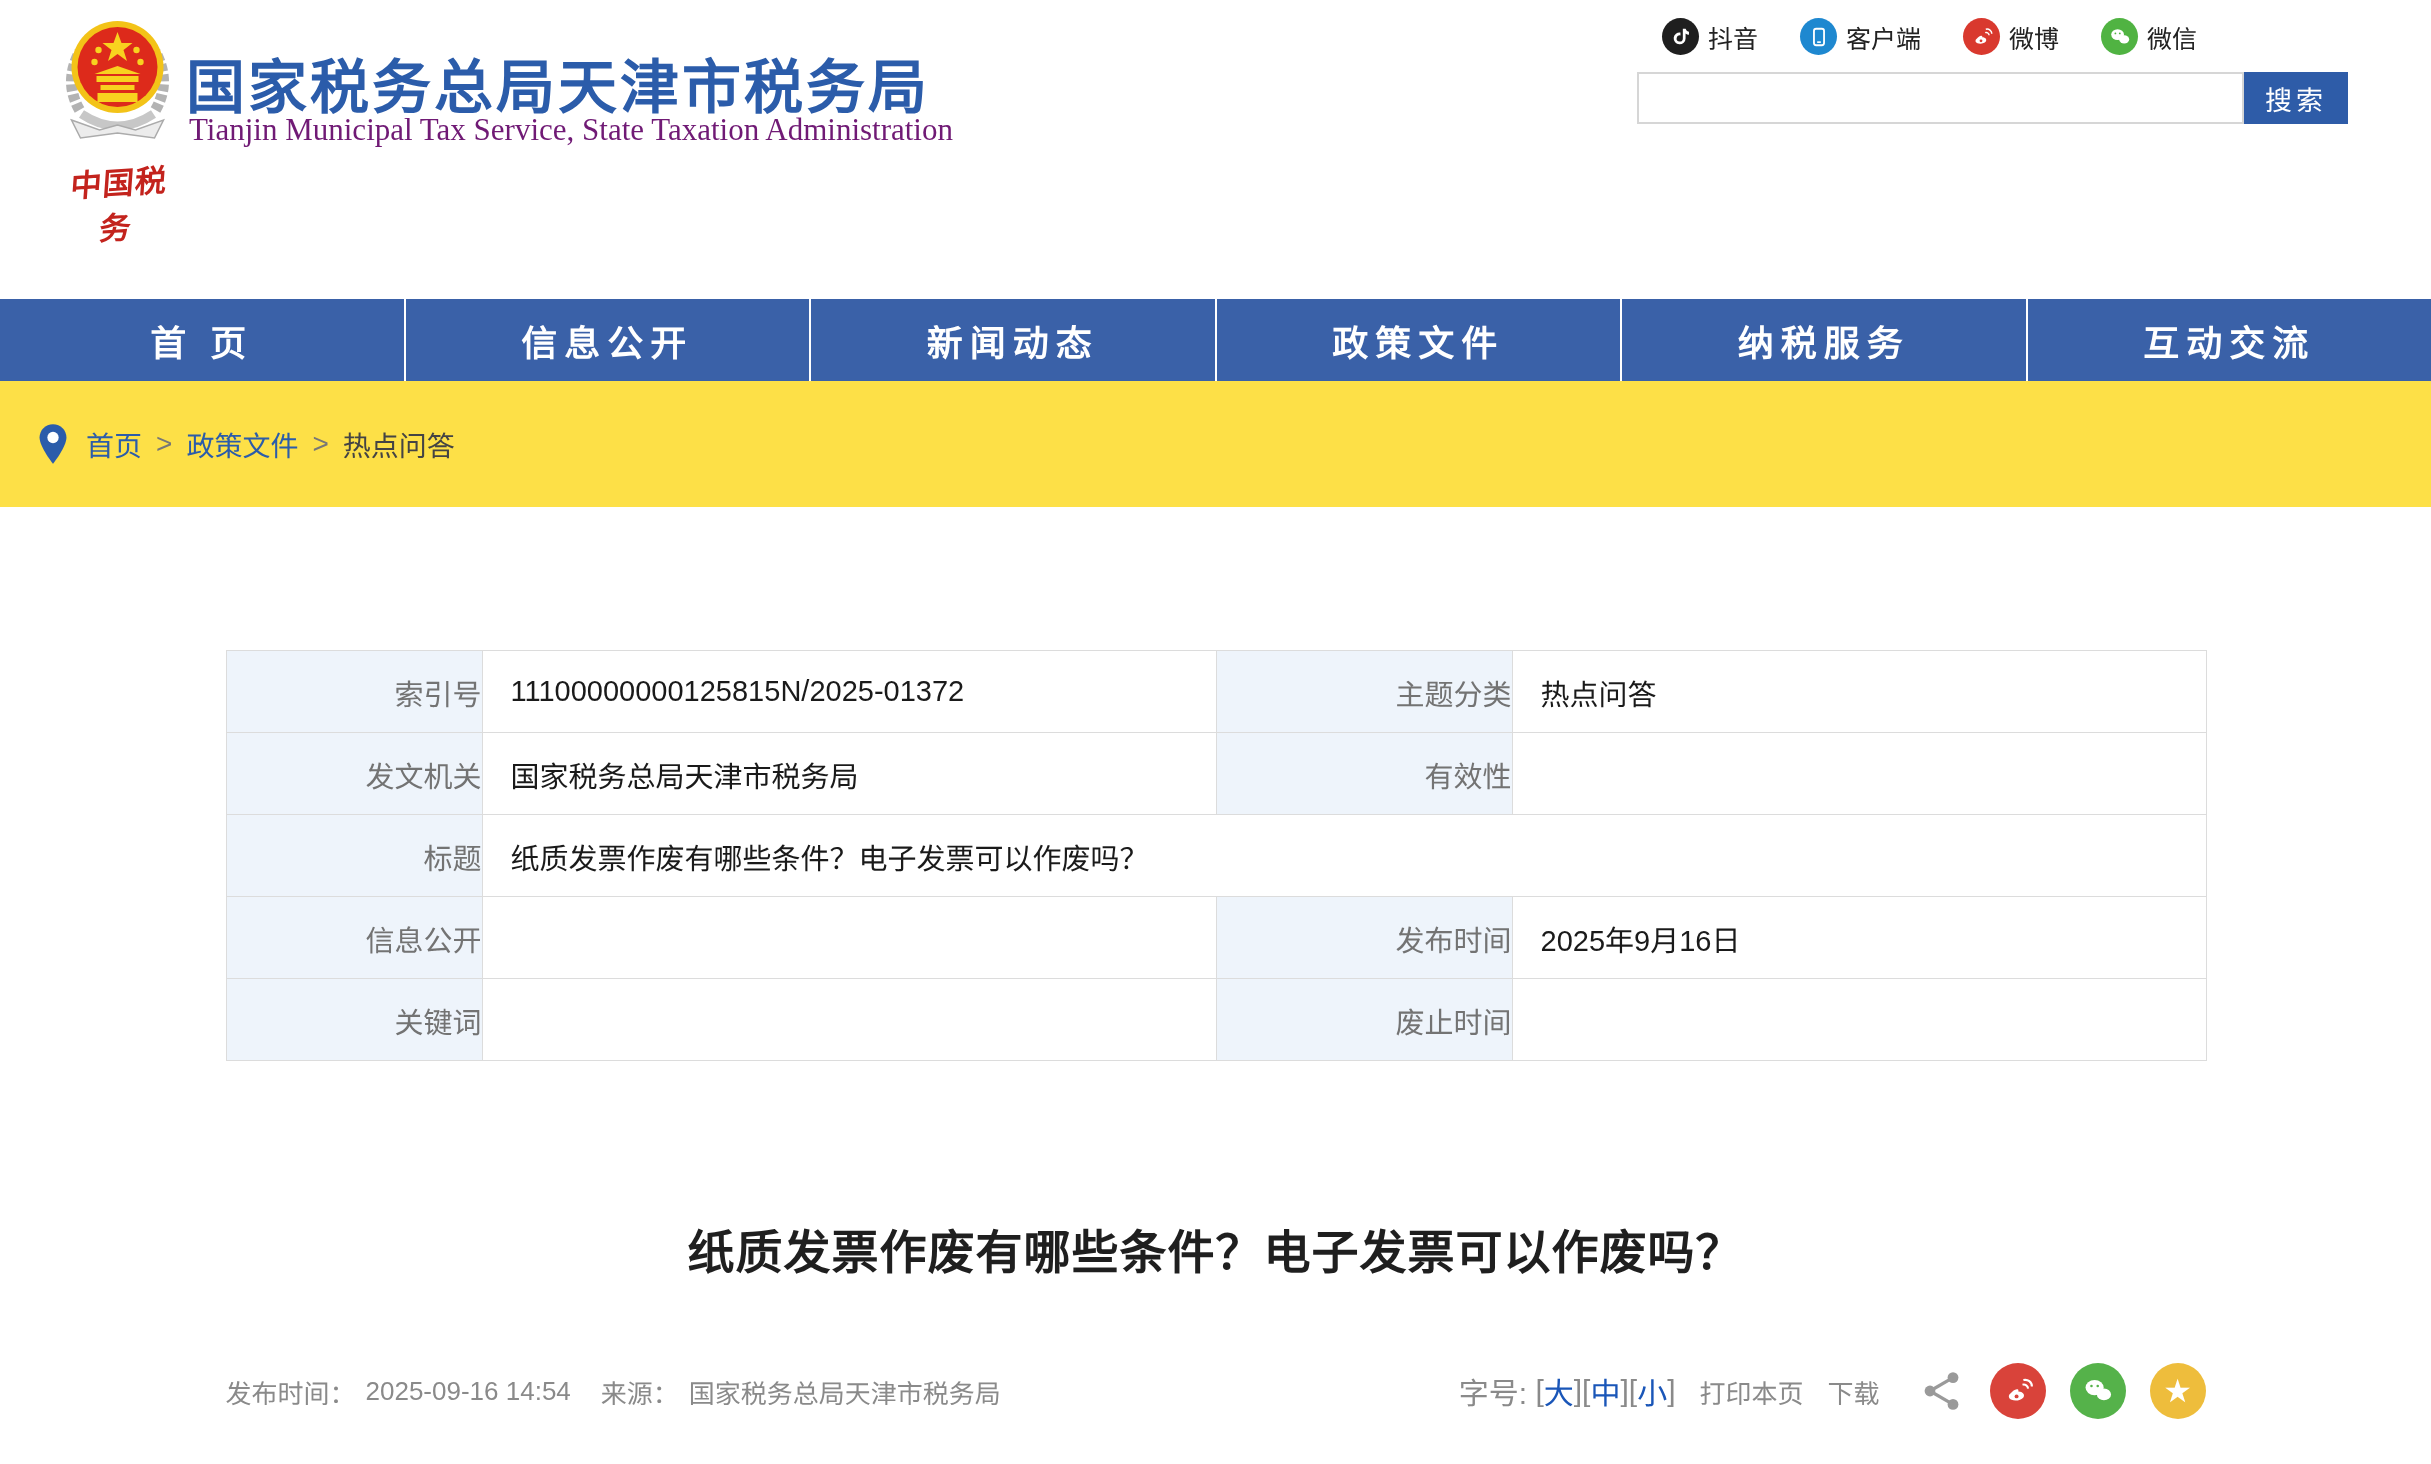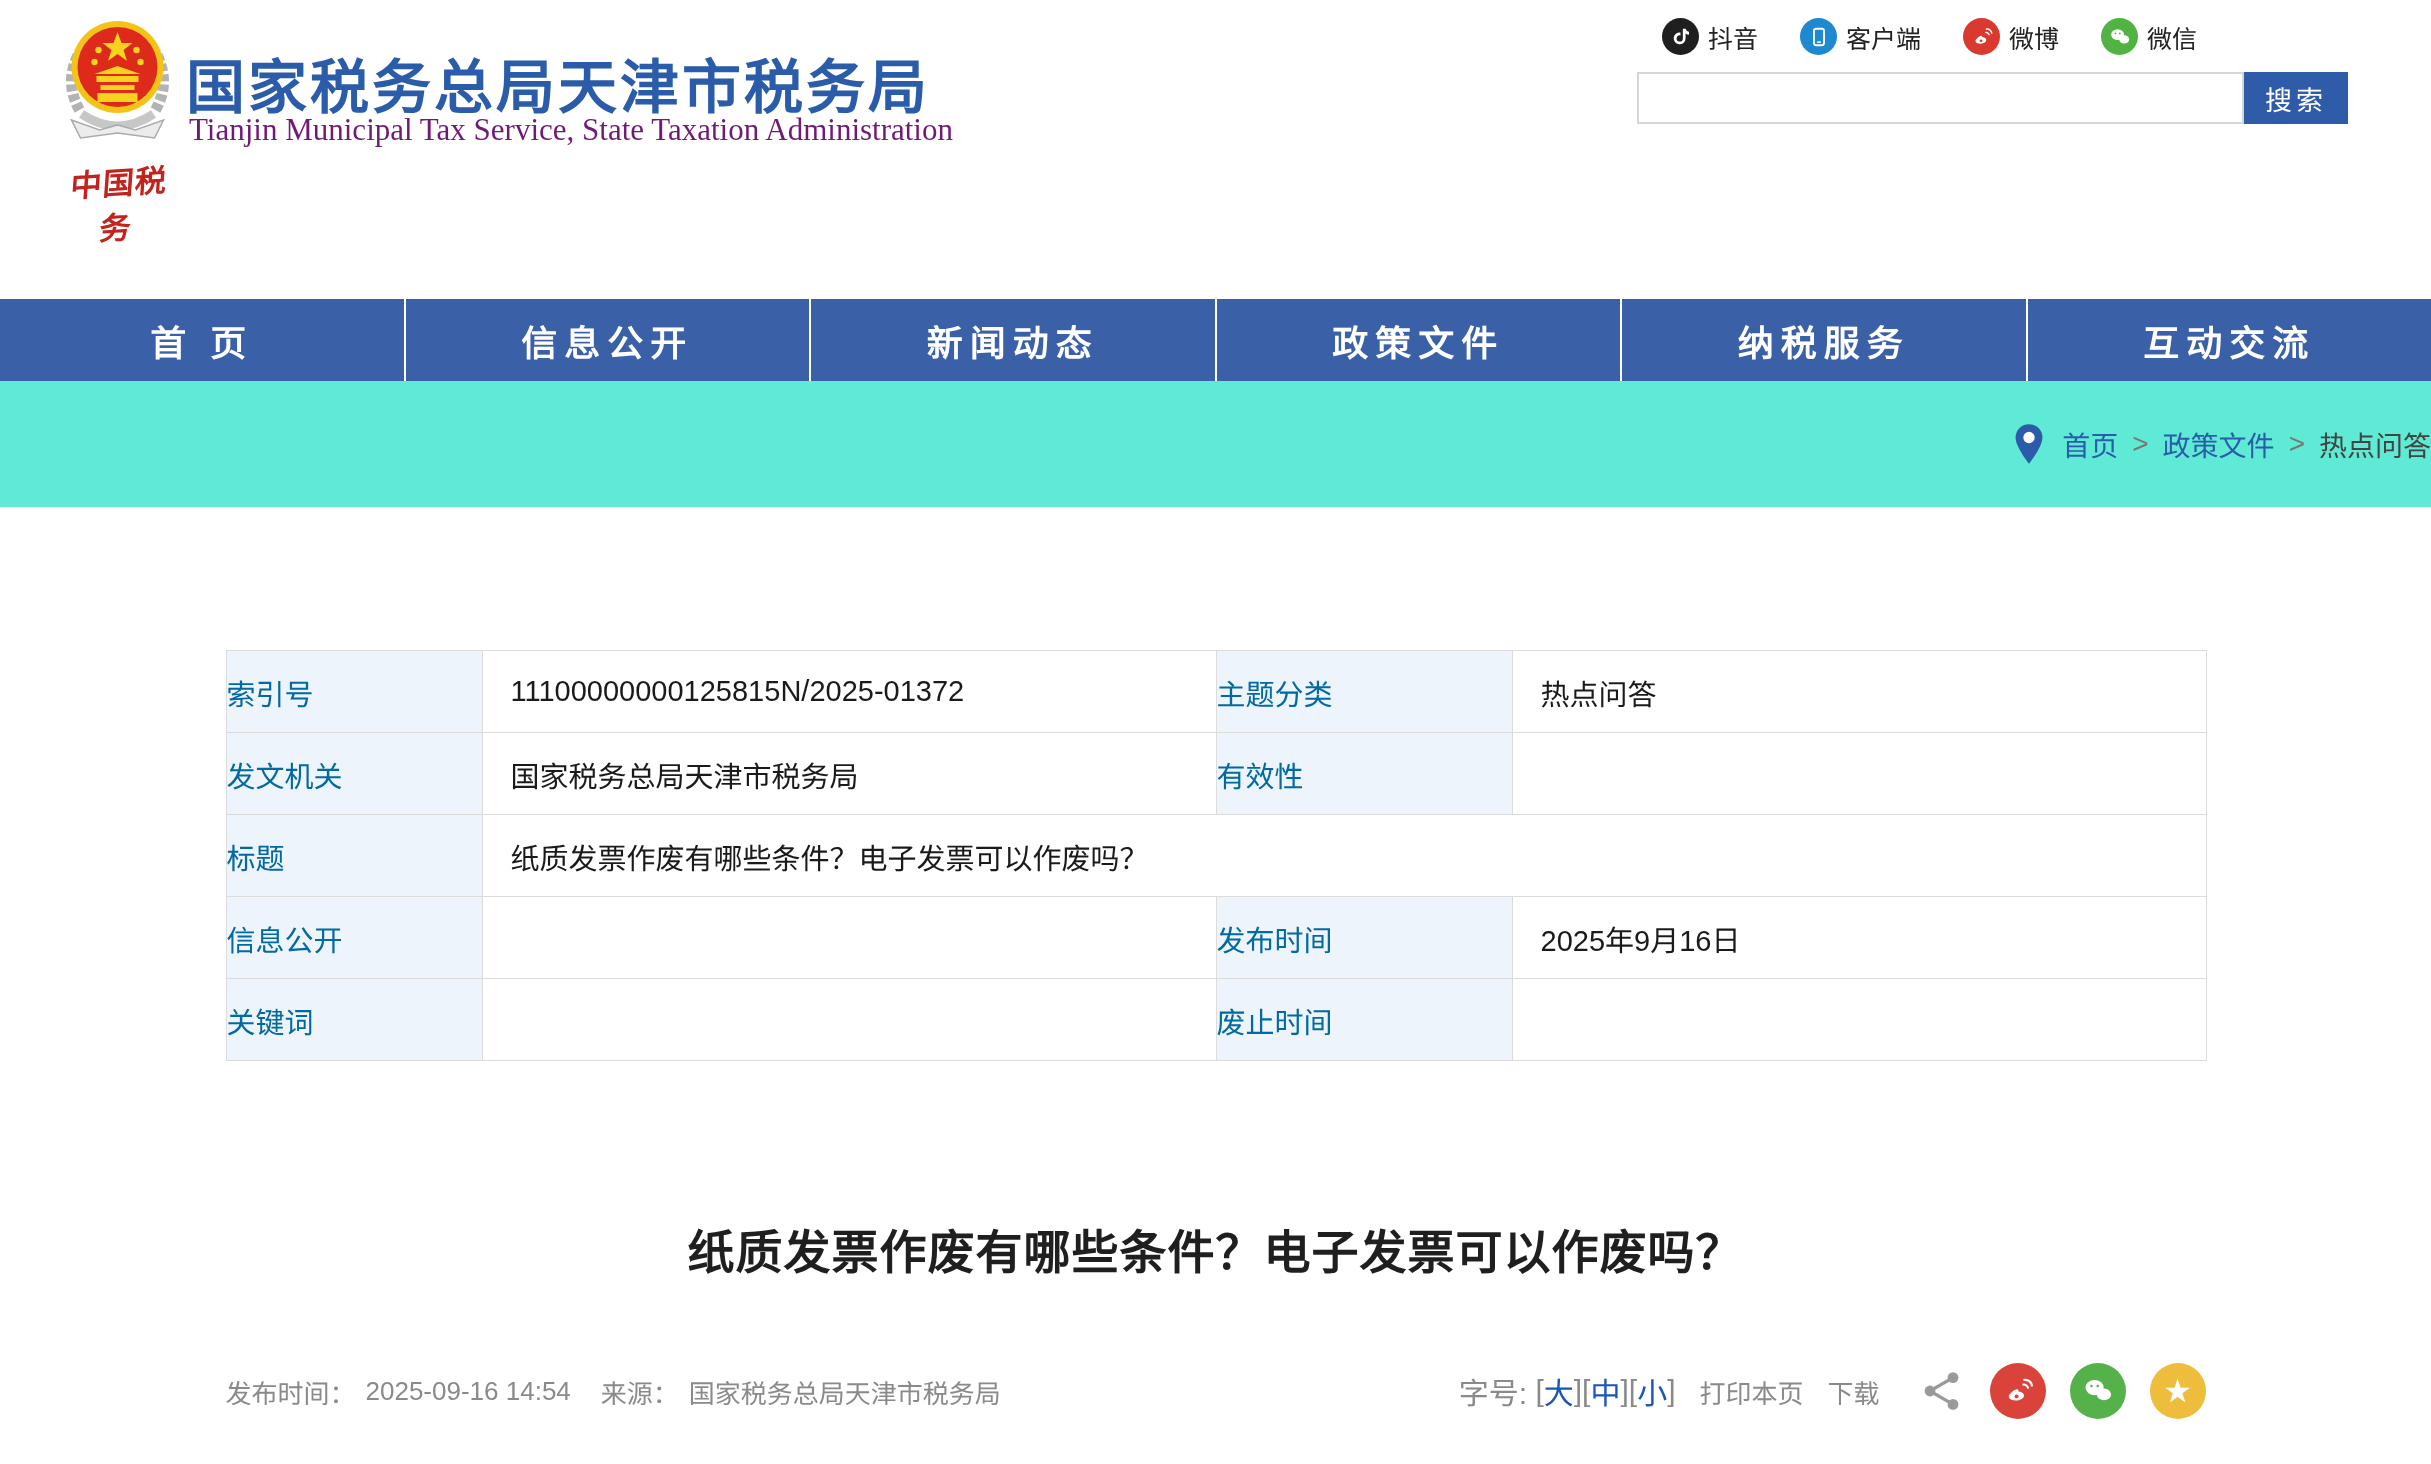--- a/index.html
+++ b/index.html
@@ -34,33 +34,33 @@
   .hotword-link { color:#0000cc; text-decoration:underline; margin-left:12px; cursor:pointer; }
 
   
   .nav { width:100%; height:82px; background:#3a61a8; display:flex; }
   .nav-item { flex:1; display:flex; align-items:center; justify-content:center;
               color:#fff; font-size:36px; font-weight:bold; letter-spacing:7px;
               border-right:2px solid #fff; cursor:pointer; }
   .nav-item:last-child { border-right:none; }
 
   
-  .crumb-strip { width:100%; height:126px; background:#5eead4; display:flex; align-items:center;justify-content:flex-end; }
+  .crumb-strip { width:100%; height:126px; background:#fde047; display:flex; align-items:center; }
   .crumb-inner { display:flex; align-items:center; margin-left:36px; font-size:28px; }
   .crumb-pin { width:34px; height:44px; margin-right:16px; flex:none; }
   .crumb-link { color:#2b5caa; cursor:pointer; }
   .crumb-sep { color:#777; margin:0 14px; }
   .crumb-current { color:#444; }
 
   
   .container { width:1980px; margin:0 auto; }
 
   table.meta-table { width:100%; border-collapse:collapse; margin-top:143px; table-layout:fixed; }
   .meta-table td { border:1px solid #dcdcdc; height:82px; font-size:29px; }
-  td.lbl { background:#eef4fb; color:#0369a1; text-align:left; }
+  td.lbl { background:#eef4fb; color:#737373; text-align:right; }
   td.val { background:#fff; color:#1a1a1a; padding-left:28px; }
 
   .article-title { margin-top:153px; text-align:center; font-size:47px; font-weight:bold;
                    color:#1f1f1f; letter-spacing:1px; }
 
   .meta-bar { margin-top:80px; display:flex; justify-content:space-between; align-items:center; }
   .meta-left { font-size:26px; color:#8a8a8a; display:flex; gap:10px; align-items:center; }
   .meta-src { margin-left:20px; }
   .meta-right { display:flex; align-items:center; gap:24px; }
   .fontsize-group { font-size:30px; color:#8a8a8a; display:flex; align-items:center; }

